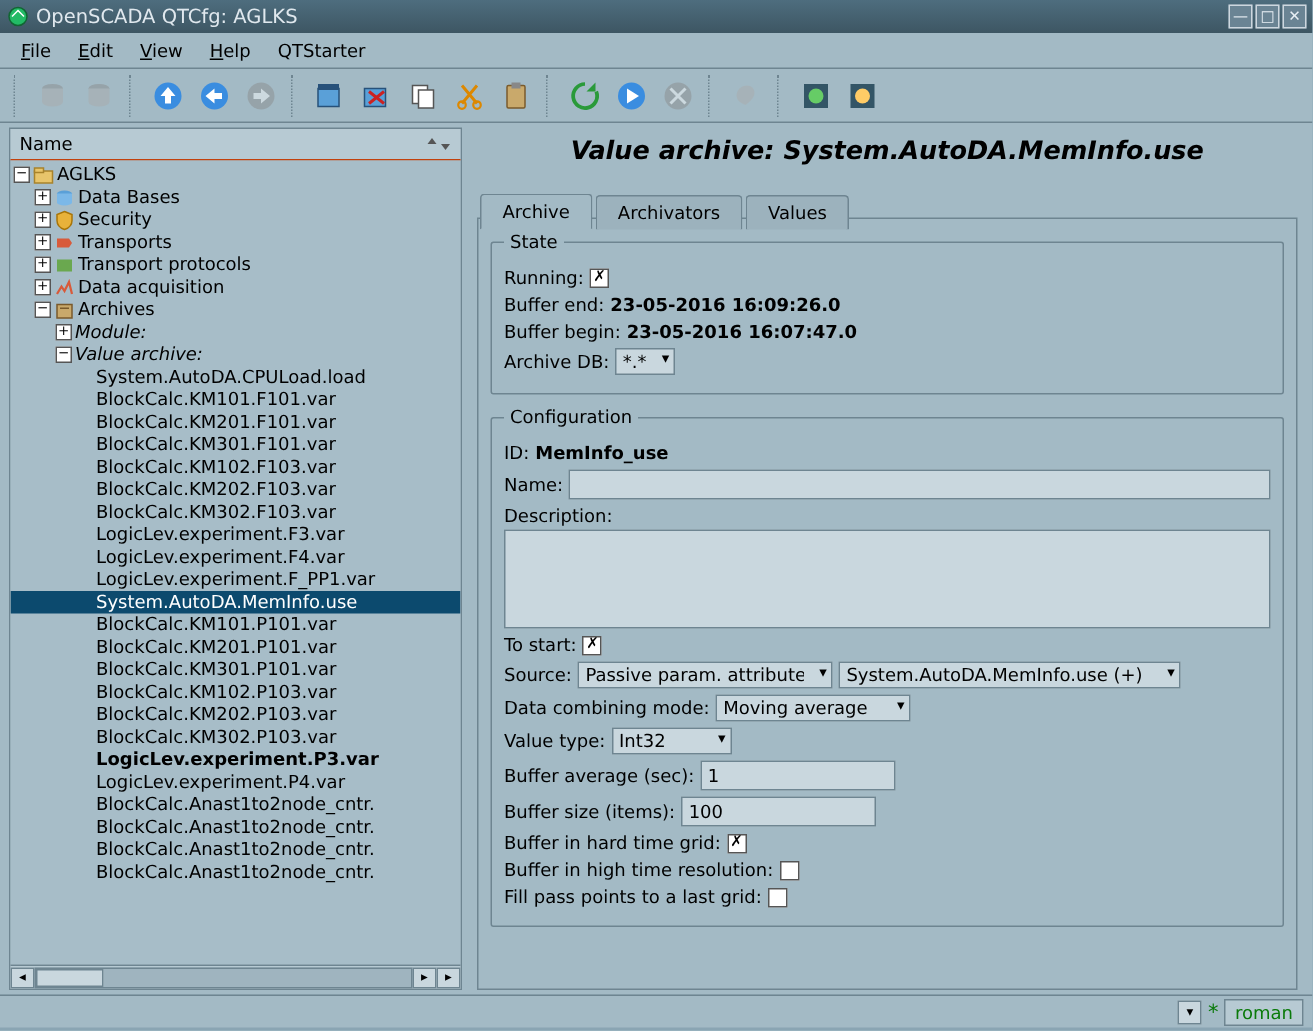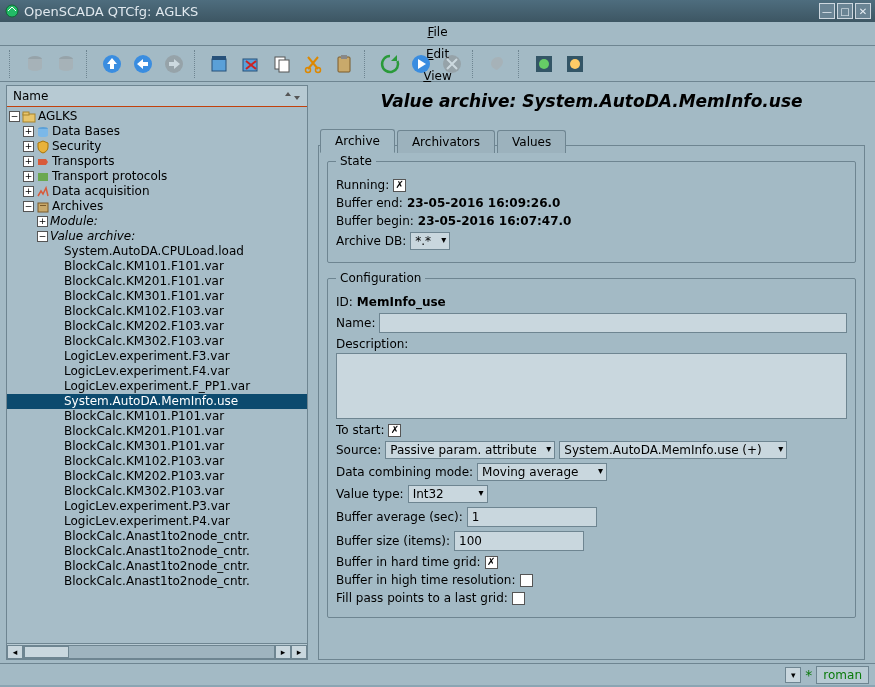--- a/index.html
+++ b/index.html
@@ -5,21 +5,21 @@
 * { box-sizing: border-box; margin: 0; padding: 0; font-family: "DejaVu Sans", Arial, sans-serif; font-size: 12px; }
 body { background: #8aa5b3; width: 875px; height: 687px; overflow: hidden; }
 
 
 .titlebar { height: 22px; background: linear-gradient(#4e6d7e,#3d5663); display: flex; align-items: center; padding: 0 4px; color: #e0e8ee; }
 .titlebar .appicon { width: 16px; height: 16px; margin-right: 4px; display:inline-flex;align-items:center;justify-content:center; }
 .titlebar .title { font-weight: normal; font-size: 13px; flex: 1; }
 .titlebar .winbtn { width: 16px; height: 16px; margin-left: 2px; display:inline-flex;align-items:center;justify-content:center; border:1px solid #cdd7df; background:#6a8494; color:#e8eff5; font-size:10px; }
 
 
-.menubar { height: 24px; background: #a3bac5; display: flex; align-items: center; padding: 0 6px; gap: 2px; border-bottom:1px solid #6e8591;flex-direction:column; }
+.menubar { height: 24px; background: #a3bac5; display: flex; align-items: center; padding: 0 6px; gap: 2px; border-bottom:1px solid #6e8591; }
 .menubar .menu { padding: 3px 8px; }
 .menubar .menu u { text-decoration: underline; }
 
 
 .toolbar { height: 36px; background: #a3bac5; display: flex; align-items: center; padding: 0 6px; gap: 3px; border-bottom:1px solid #6e8591;}
 .tbsep { width: 6px; height: 28px; border-left: 1px dotted #6e8591; margin: 0 3px; }
 .tbbtn { width: 28px; height: 28px; display:inline-flex; align-items:center; justify-content:center; border-radius:3px; }
 .tbbtn svg { width: 22px; height: 22px; }
 .tbbtn.dim { opacity: .45; }
 
@@ -346,21 +346,21 @@
           <span>BlockCalc.KM102.P103.var</span>
         </div>
         <div class="row" style="padding-left: 44px;">
           <span class="noexp"></span>
           <span>BlockCalc.KM202.P103.var</span>
         </div>
         <div class="row" style="padding-left: 44px;">
           <span class="noexp"></span>
           <span>BlockCalc.KM302.P103.var</span>
         </div>
-        <div class="row" style="padding-left: 44px;">
+        <div class="row" style="padding-left: 44px; font-weight: bold;">
           <span class="noexp"></span>
           <span>LogicLev.experiment.P3.var</span>
         </div>
         <div class="row" style="padding-left: 44px;">
           <span class="noexp"></span>
           <span>LogicLev.experiment.P4.var</span>
         </div>
         <div class="row" style="padding-left: 44px;">
           <span class="noexp"></span>
           <span>BlockCalc.Anast1to2node_cntr.</span>

